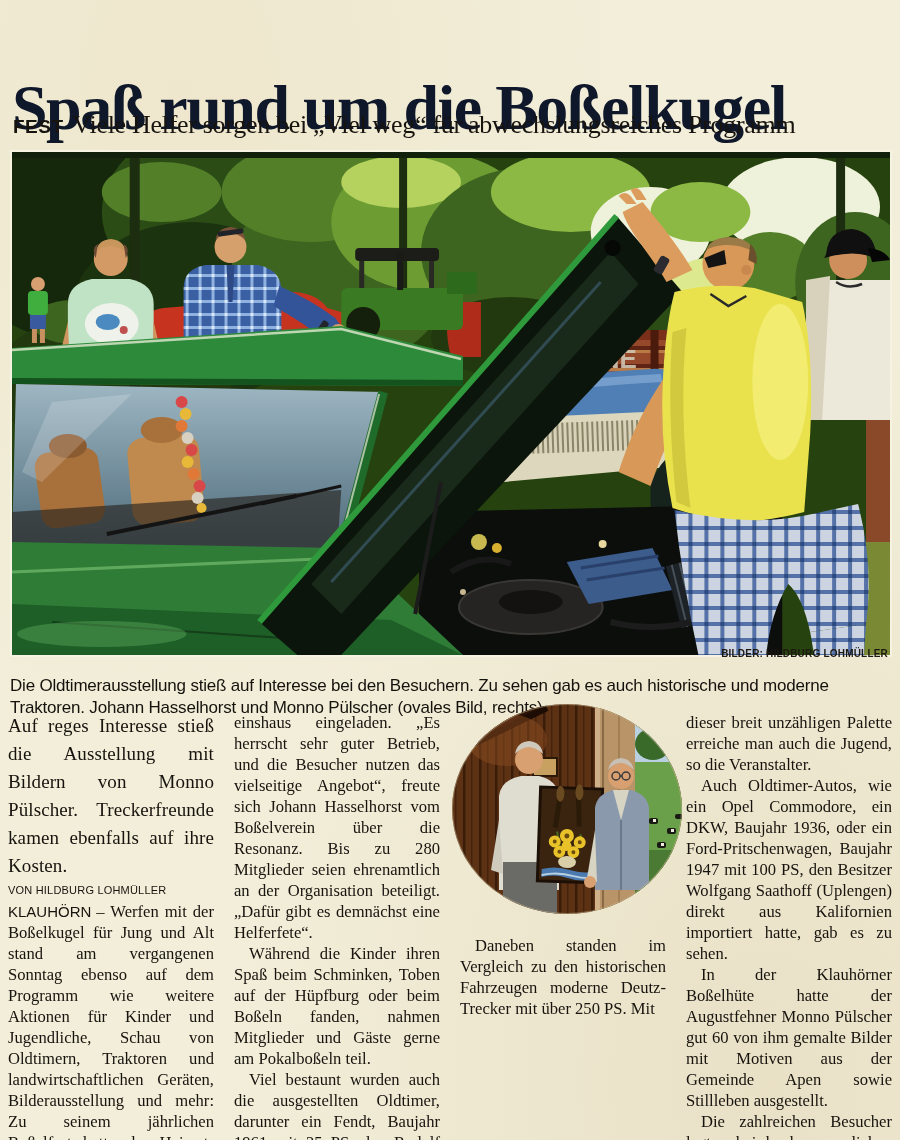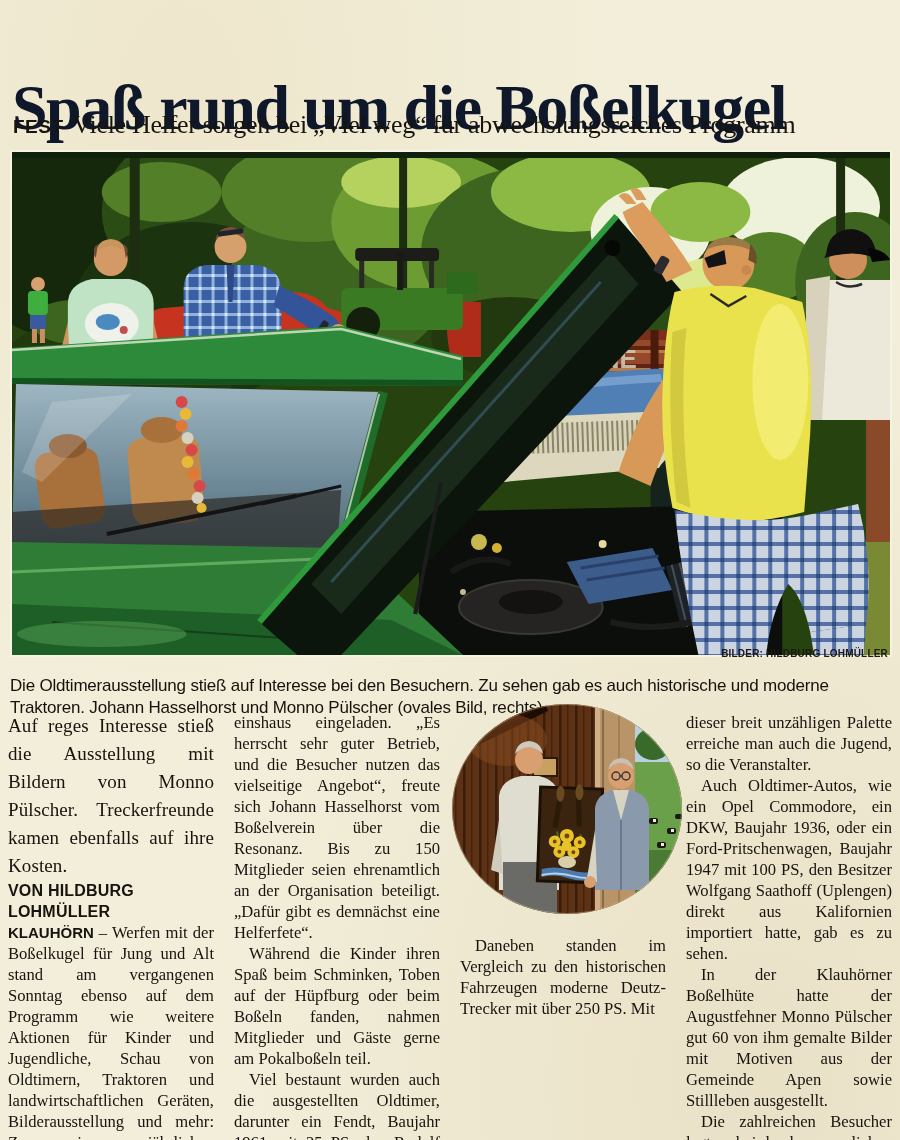--- a/index.html
+++ b/index.html
@@ -38,24 +38,24 @@
   }
   .cols{
     position:absolute;left:8px;top:712px;width:884px;height:424px;
     display:flex;gap:20px;
   }
   .col{width:206px;font-size:16.6px;line-height:21px;text-align:justify;hyphens:auto;-webkit-hyphens:auto;}
   .col p{margin:0;}
   .col p.ind{text-indent:15px;}
   .lead{font-size:19px;line-height:28px;text-align:justify;margin-bottom:15px;letter-spacing:.1px;}
   .byline{
-    font-family:"Liberation Sans",sans-serif;font-weight:700;font-size:16px;
+    font-family:"Liberation Sans",sans-serif;font-weight:400;font-size:11px;
     letter-spacing:.2px;margin-bottom:21px;text-align:left;
   }
-  .dateline{font-family:"Liberation Sans",sans-serif;font-weight:700;font-size:15px;margin-right:5px;}
+  .dateline{font-family:"Liberation Sans",sans-serif;font-weight:400;font-size:15px;margin-right:5px;}
   .oval-spacer{height:223px;}
   .oval-wrap{position:absolute;left:447px;top:700px;width:240px;height:218px;}
   .oval-wrap svg{display:block;width:100%;height:100%;}
 </style>
 </head>
 <body>
 
 <div class="grain"></div>
 
 <h1 class="headline">Spaß rund um die Boßelkugel</h1>
@@ -409,21 +409,21 @@
 
 <div class="cols">
 
   <div class="col">
     <p class="lead">Auf reges Interesse stieß die Ausstellung mit Bildern von Monno Pülscher. Treckerfreunde kamen ebenfalls auf ihre Kosten.</p>
     <p class="byline">VON HILDBURG LOHMÜLLER</p>
     <p><span class="dateline">KLAUHÖRN</span><span>– Werfen mit der Boßelkugel für Jung und Alt stand am vergangenen Sonntag ebenso auf dem Programm wie weitere Aktionen für Kinder und Jugendliche, Schau von Oldtimern, Traktoren und landwirtschaftlichen Geräten, Bilderausstellung und mehr: Zu seinem jährlichen Boßelfest hatte der Heimat- und Boßelverein Klauhörn „Leeg weg“ am vergangenen Sonntag in sein Ver-</span></p>
   </div>
 
   <div class="col">
-    <p>einshaus eingeladen. „Es herrscht sehr guter Betrieb, und die Besucher nutzen das vielseitige Angebot“, freute sich Johann Hasselhorst vom Boßelverein über die Resonanz. Bis zu 150 Mitglieder seien ehrenamtlich an der Organisation beteiligt. „Dafür gibt es demnächst eine Helferfete“.</p>
+    <p>einshaus eingeladen. „Es herrscht sehr guter Betrieb, und die Besucher nutzen das vielseitige Angebot“, freute sich Johann Hasselhorst vom Boßelverein über die Resonanz. Bis zu 280 Mitglieder seien ehrenamtlich an der Organisation beteiligt. „Dafür gibt es demnächst eine Helferfete“.</p>
     <p class="ind">Während die Kinder ihren Spaß beim Schminken, Toben auf der Hüpfburg oder beim Boßeln fanden, nahmen Mitglieder und Gäste gerne am Pokalboßeln teil.</p>
     <p class="ind">Viel bestaunt wurden auch die ausgestellten Oldtimer, darunter ein Fendt, Baujahr 1961 mit 25 PS, den Rudolf Behrens, Bad Zwischenahn, und Stefan Griepenburg, Klauhörn, in unzähligen Arbeitsstunden gemeinsam</p>
   </div>
 
   <div class="col">
     <div class="oval-spacer"></div>
     <p class="ind">Daneben standen im Vergleich zu den historischen Fahrzeugen moderne Deutz-Trecker mit über 250 PS. Mit</p>
   </div>
 
   <div class="col">

